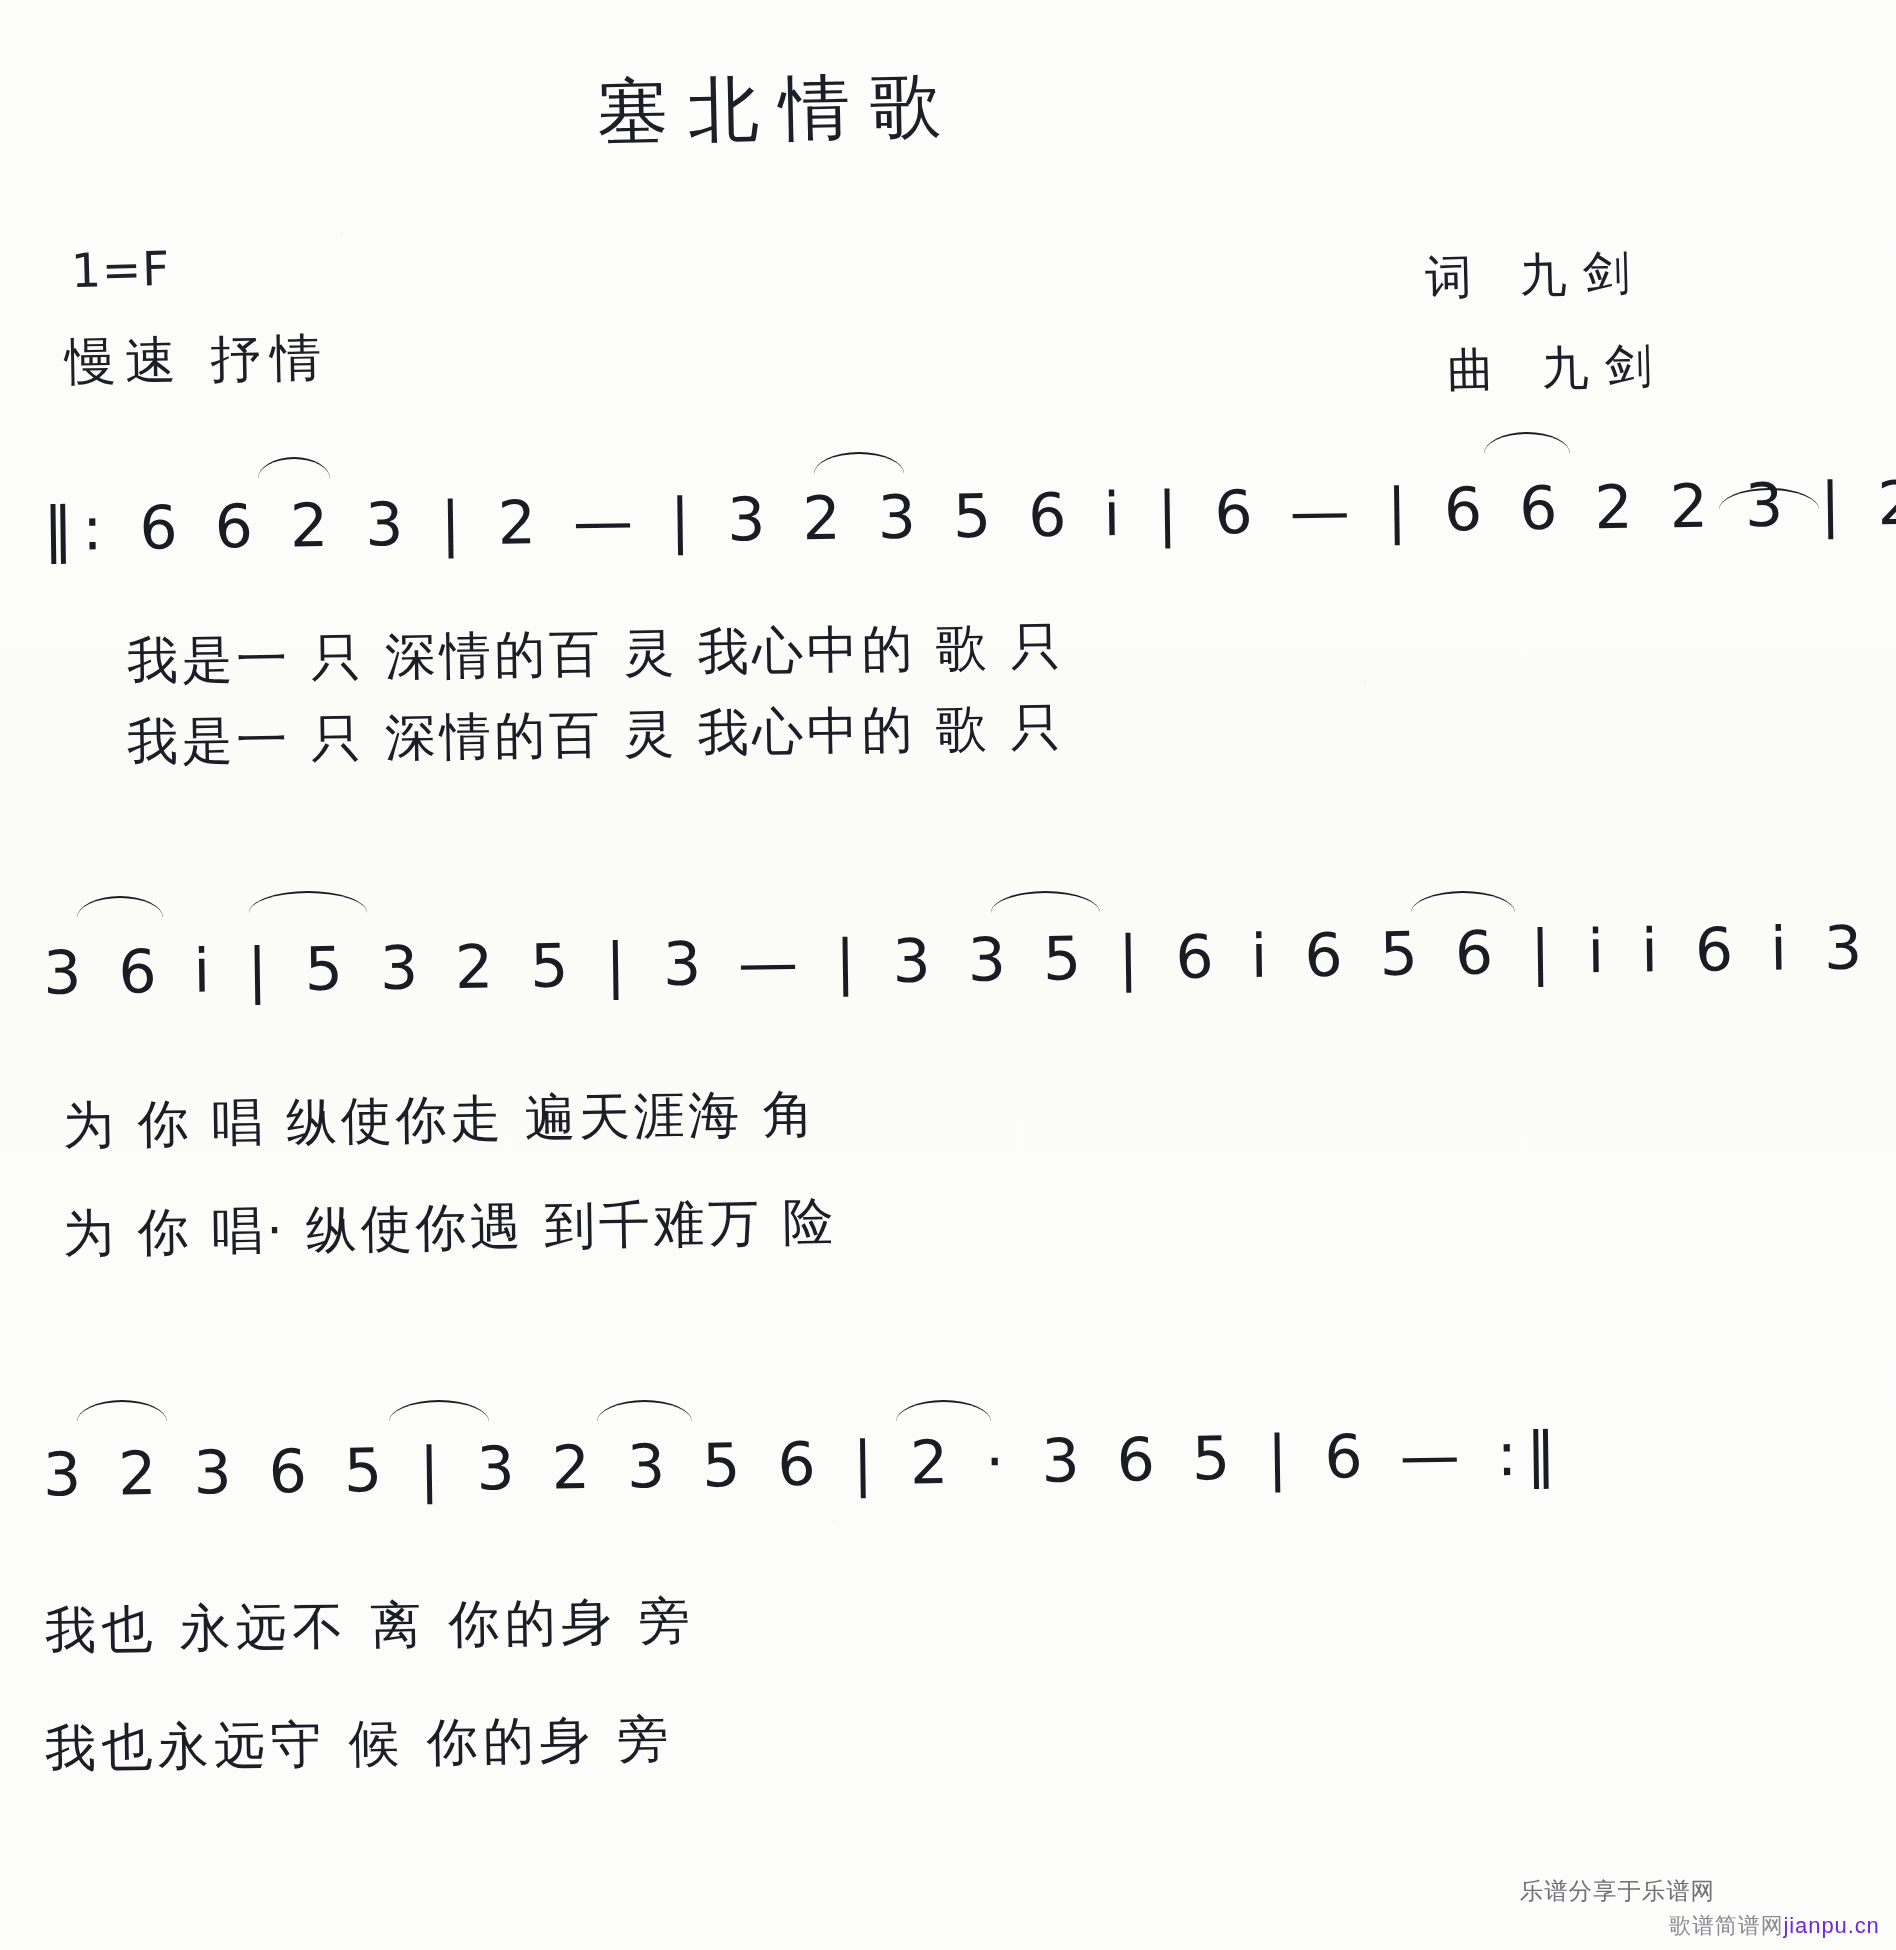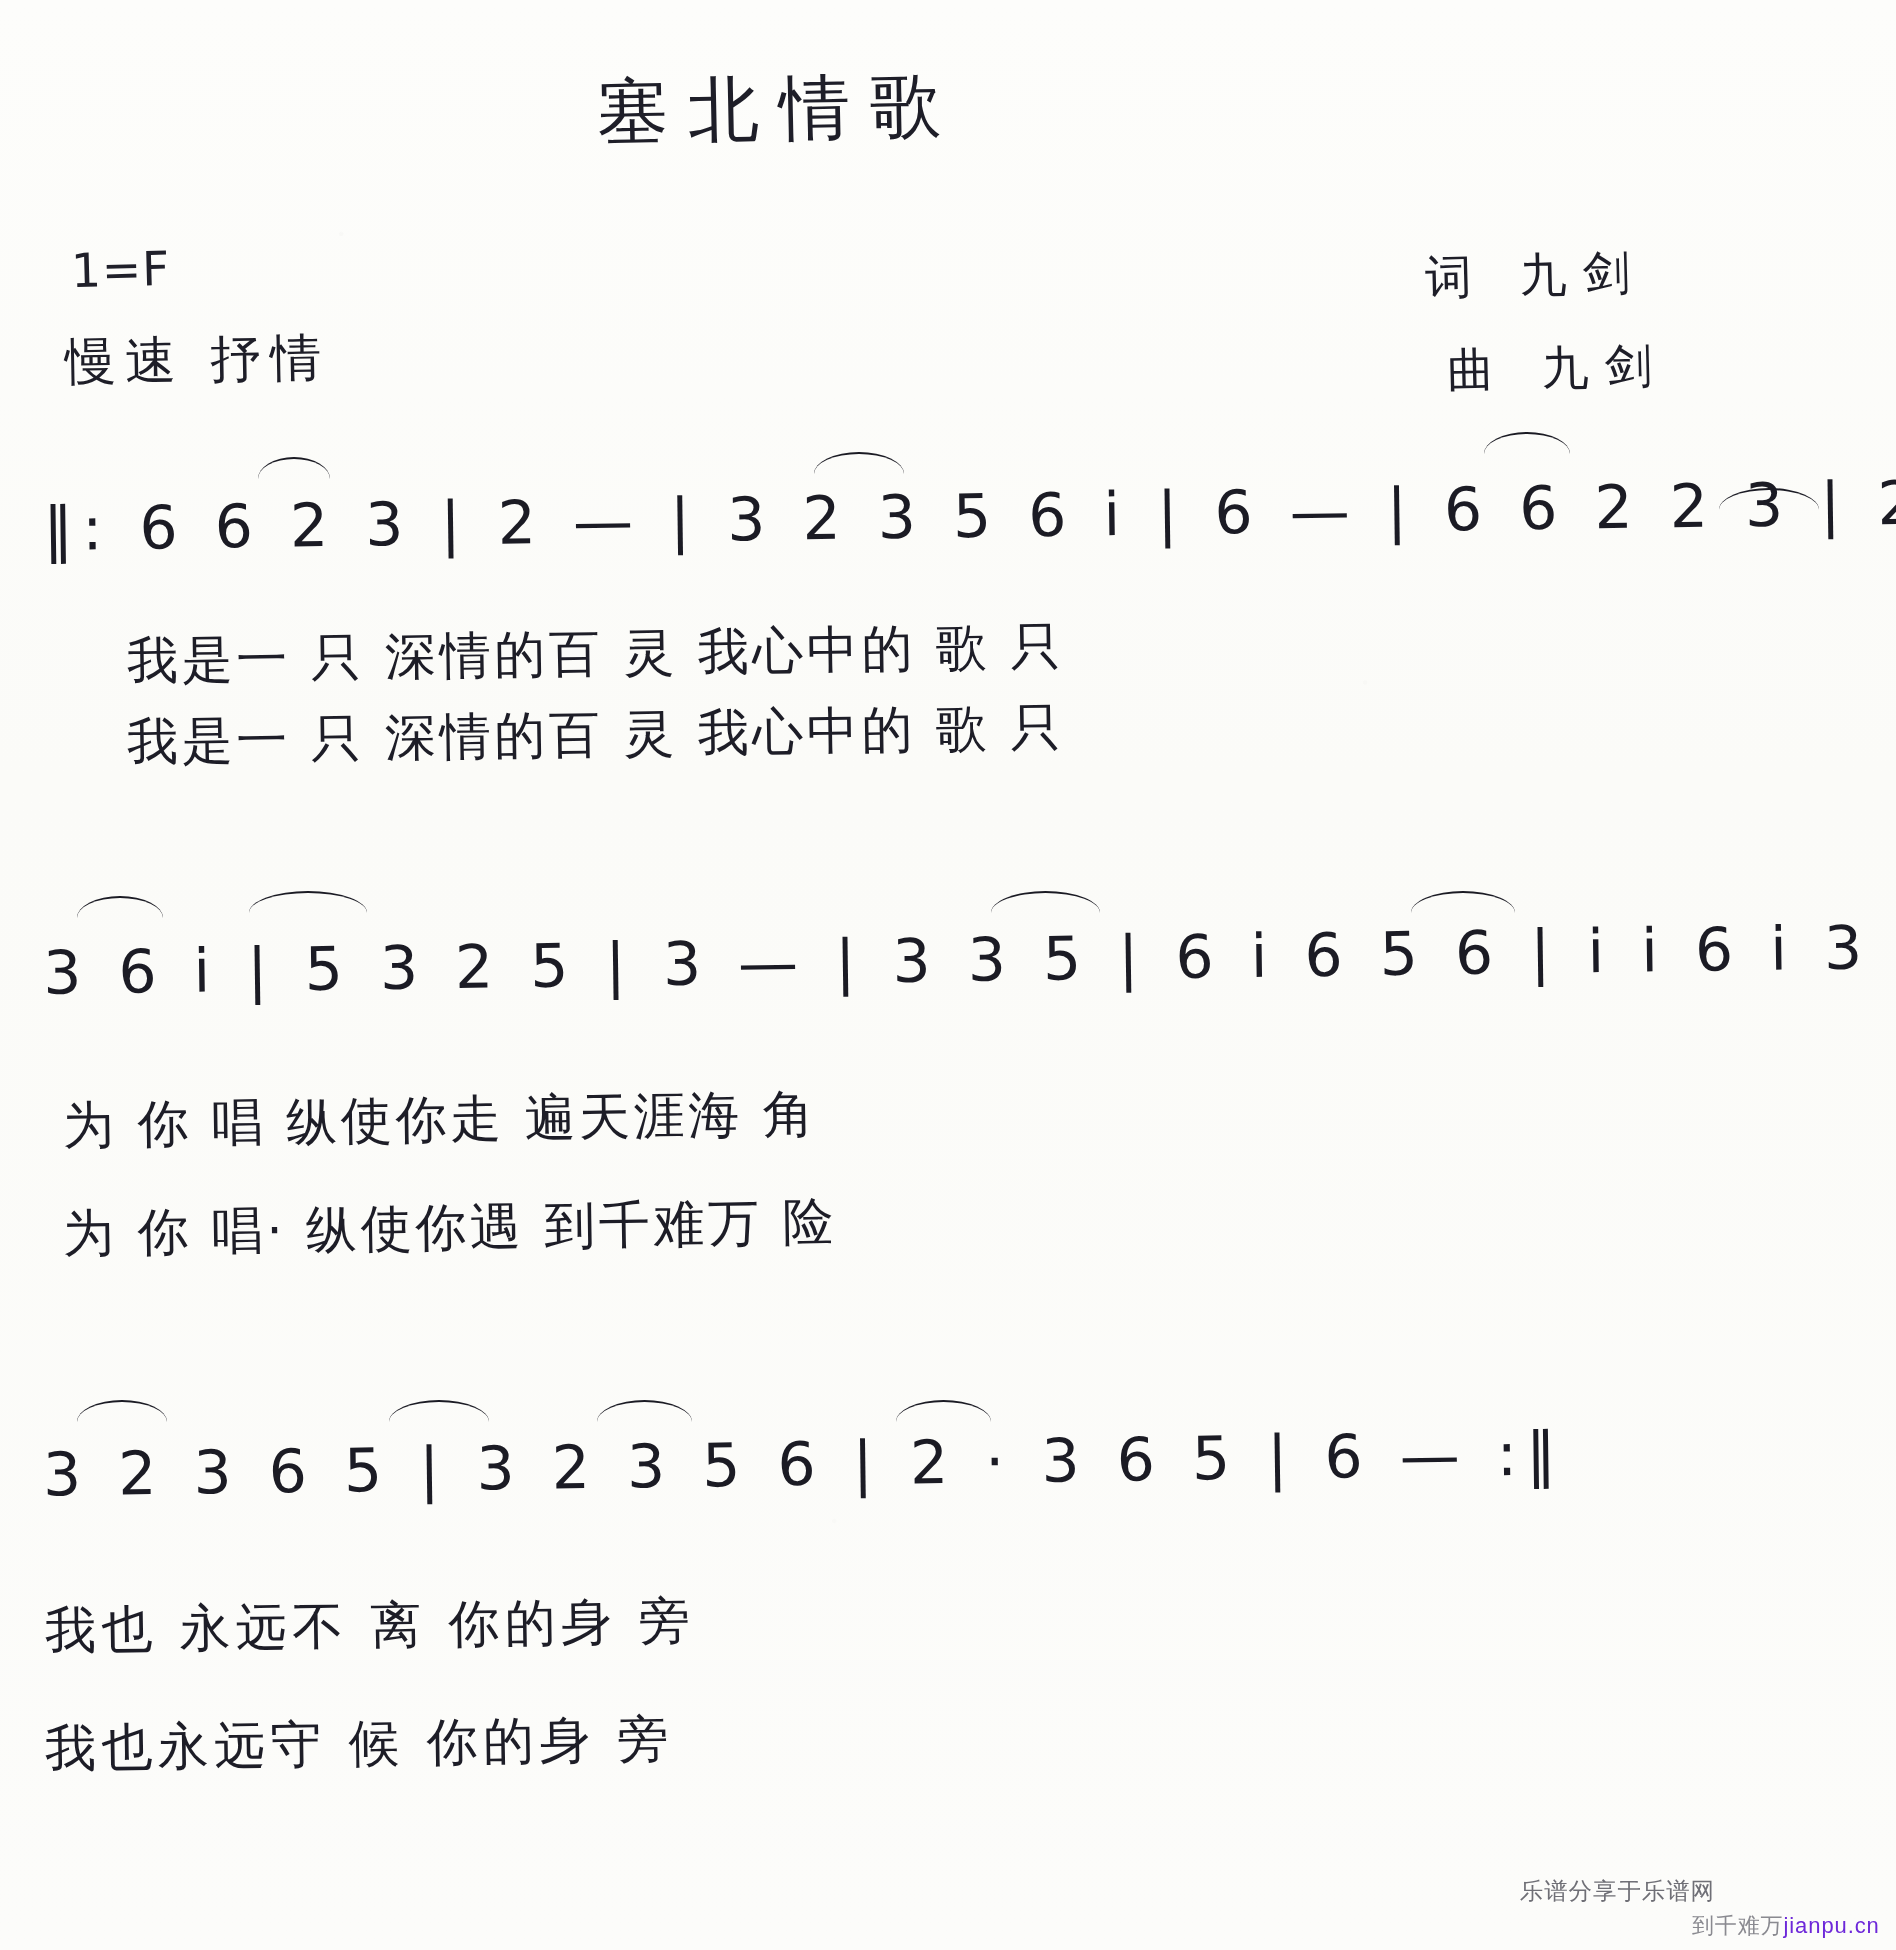--- a/index.html
+++ b/index.html
@@ -162,15 +162,15 @@
   <div class="slur" style="left:597px; top:1400px; width:95px;"></div>
   <div class="slur" style="left:896px; top:1400px; width:95px;"></div>
 
   <div class="lyric hand-cn" style="left:45px; top:1592px; letter-spacing:5.4px;">我也 永远不  离  你的身  旁</div>
   <div class="lyric hand-cn" style="left:45px; top:1710px; letter-spacing:5.4px;">我也永远守  候  你的身  旁</div>
 
 </div>
 
 <div class="wm">乐谱分享于乐谱网</div>
 <div class="footer">
-  <span class="brand">到千难万</span><span class="url">jianpu.cn</span>
+  <span class="brand">歌谱简谱网</span><span class="url">jianpu.cn</span>
 </div>
 
 
 </body></html>

